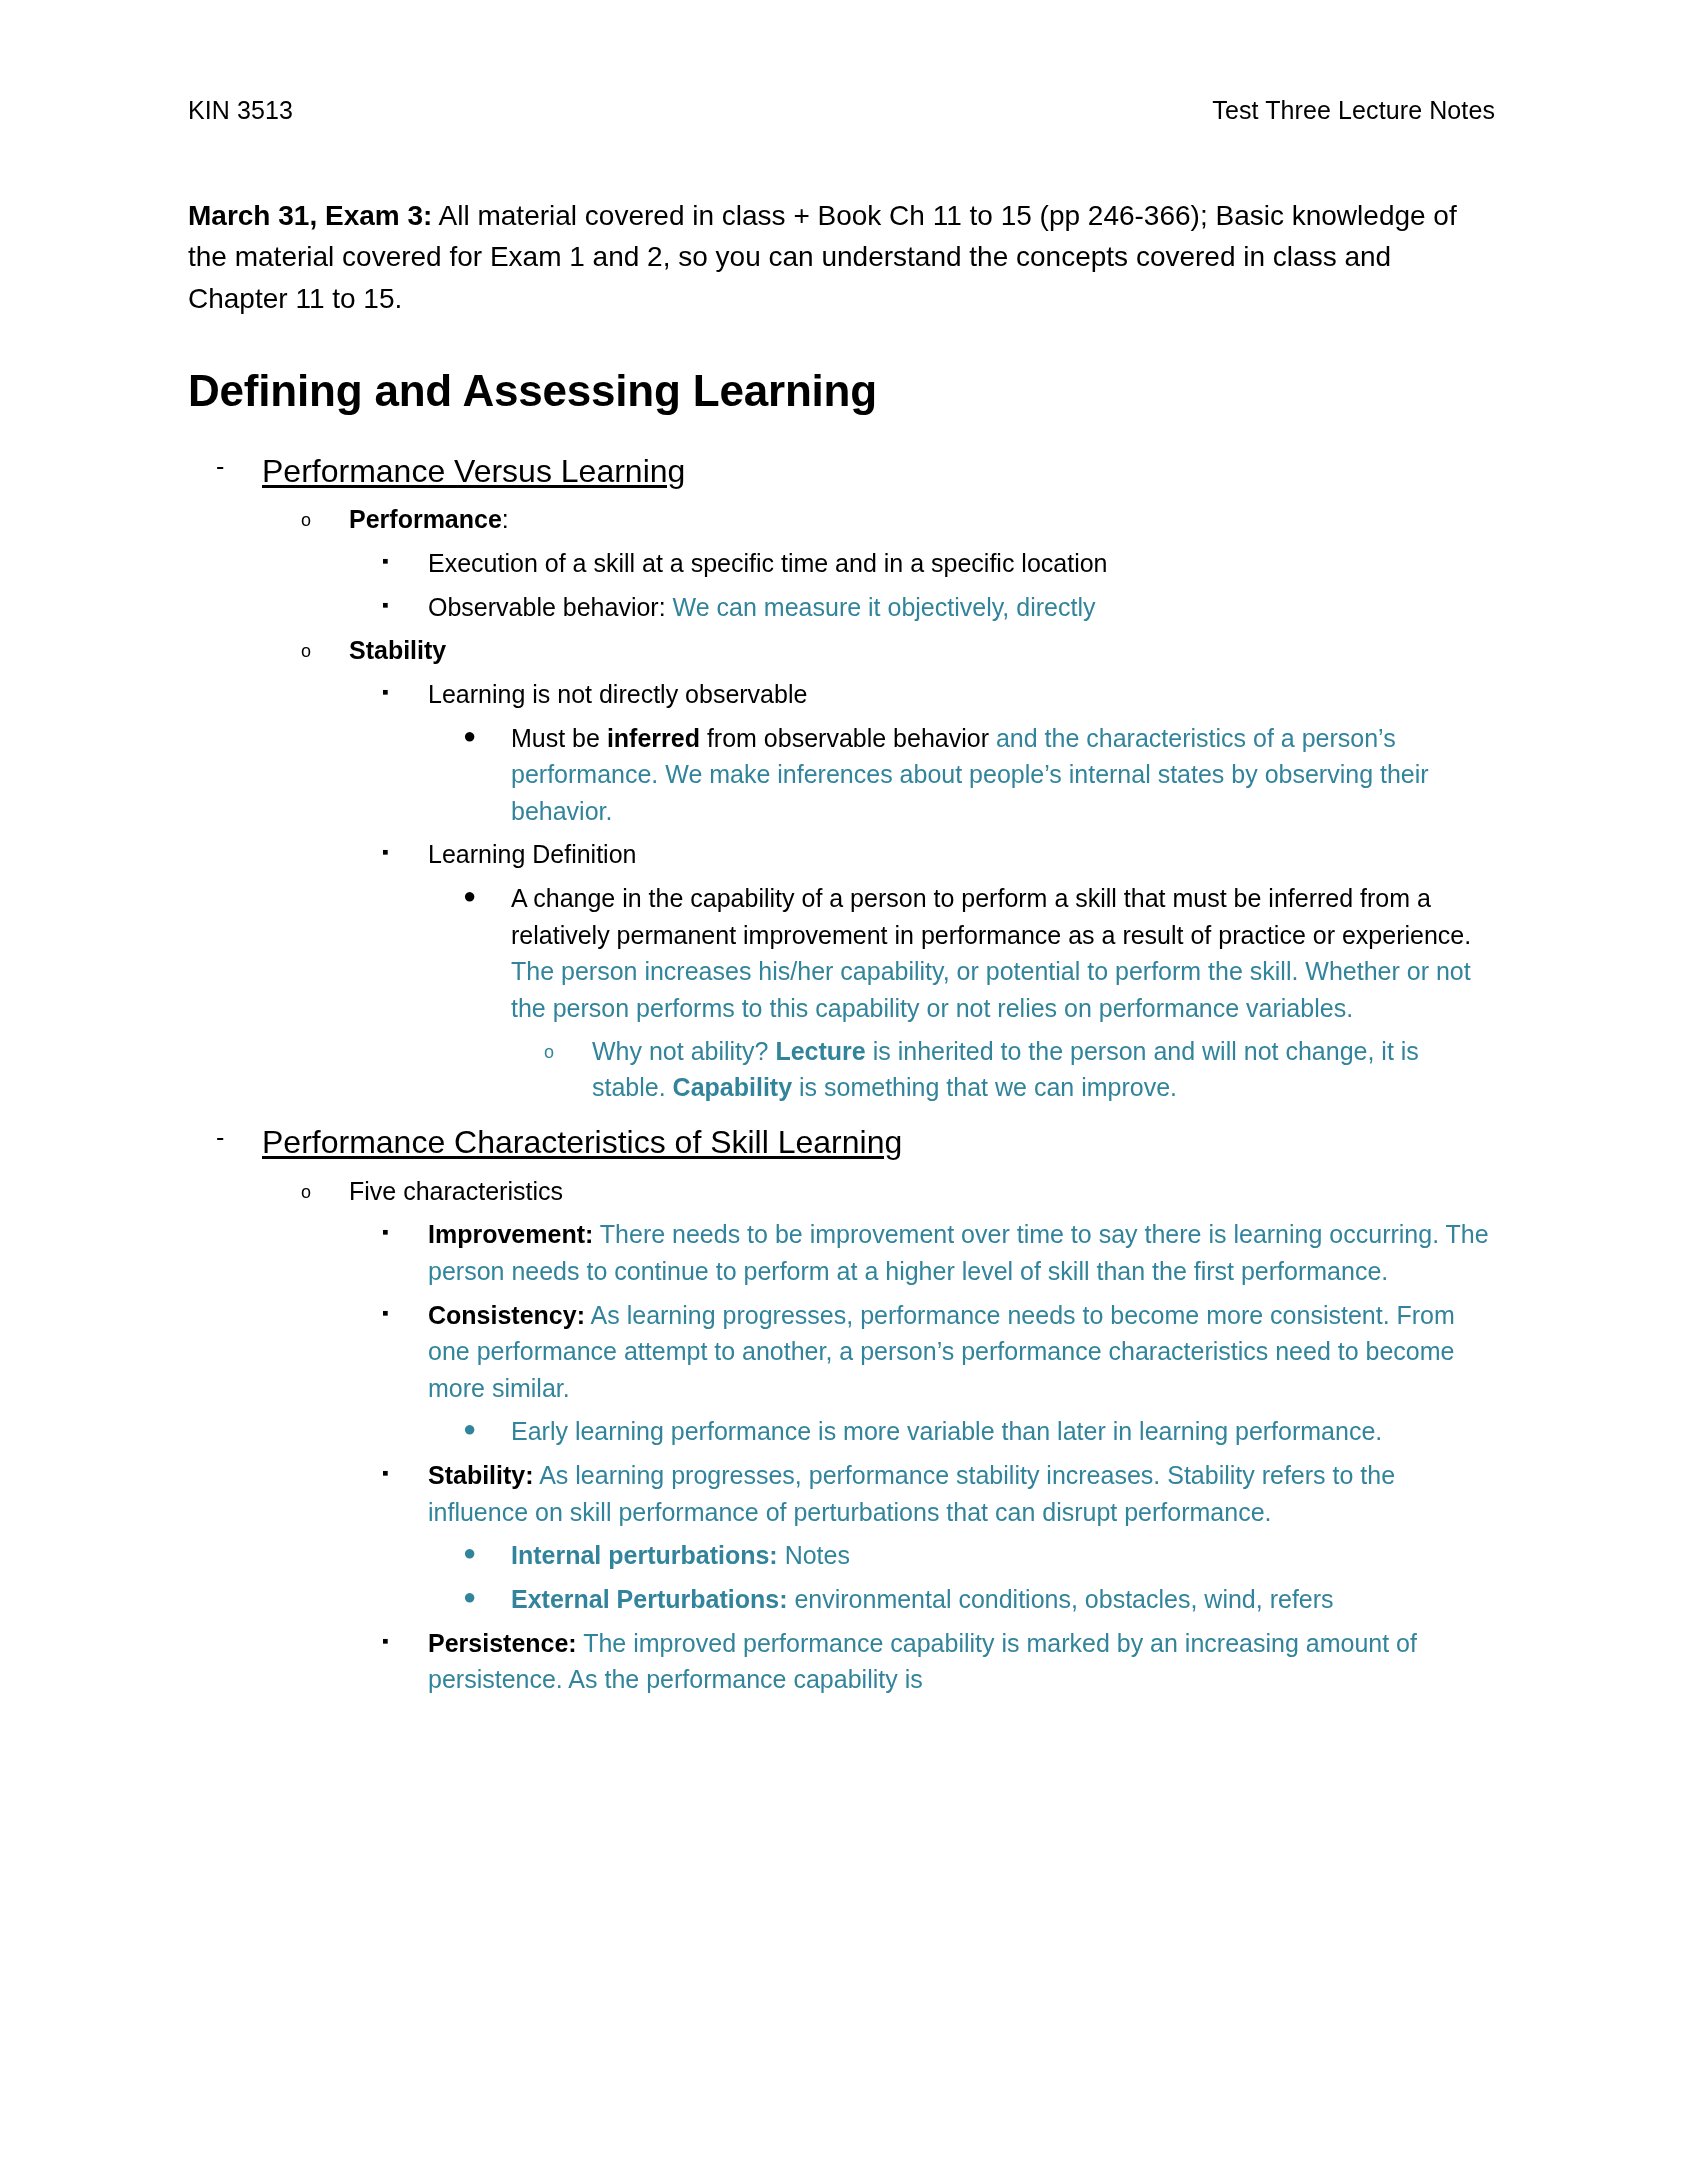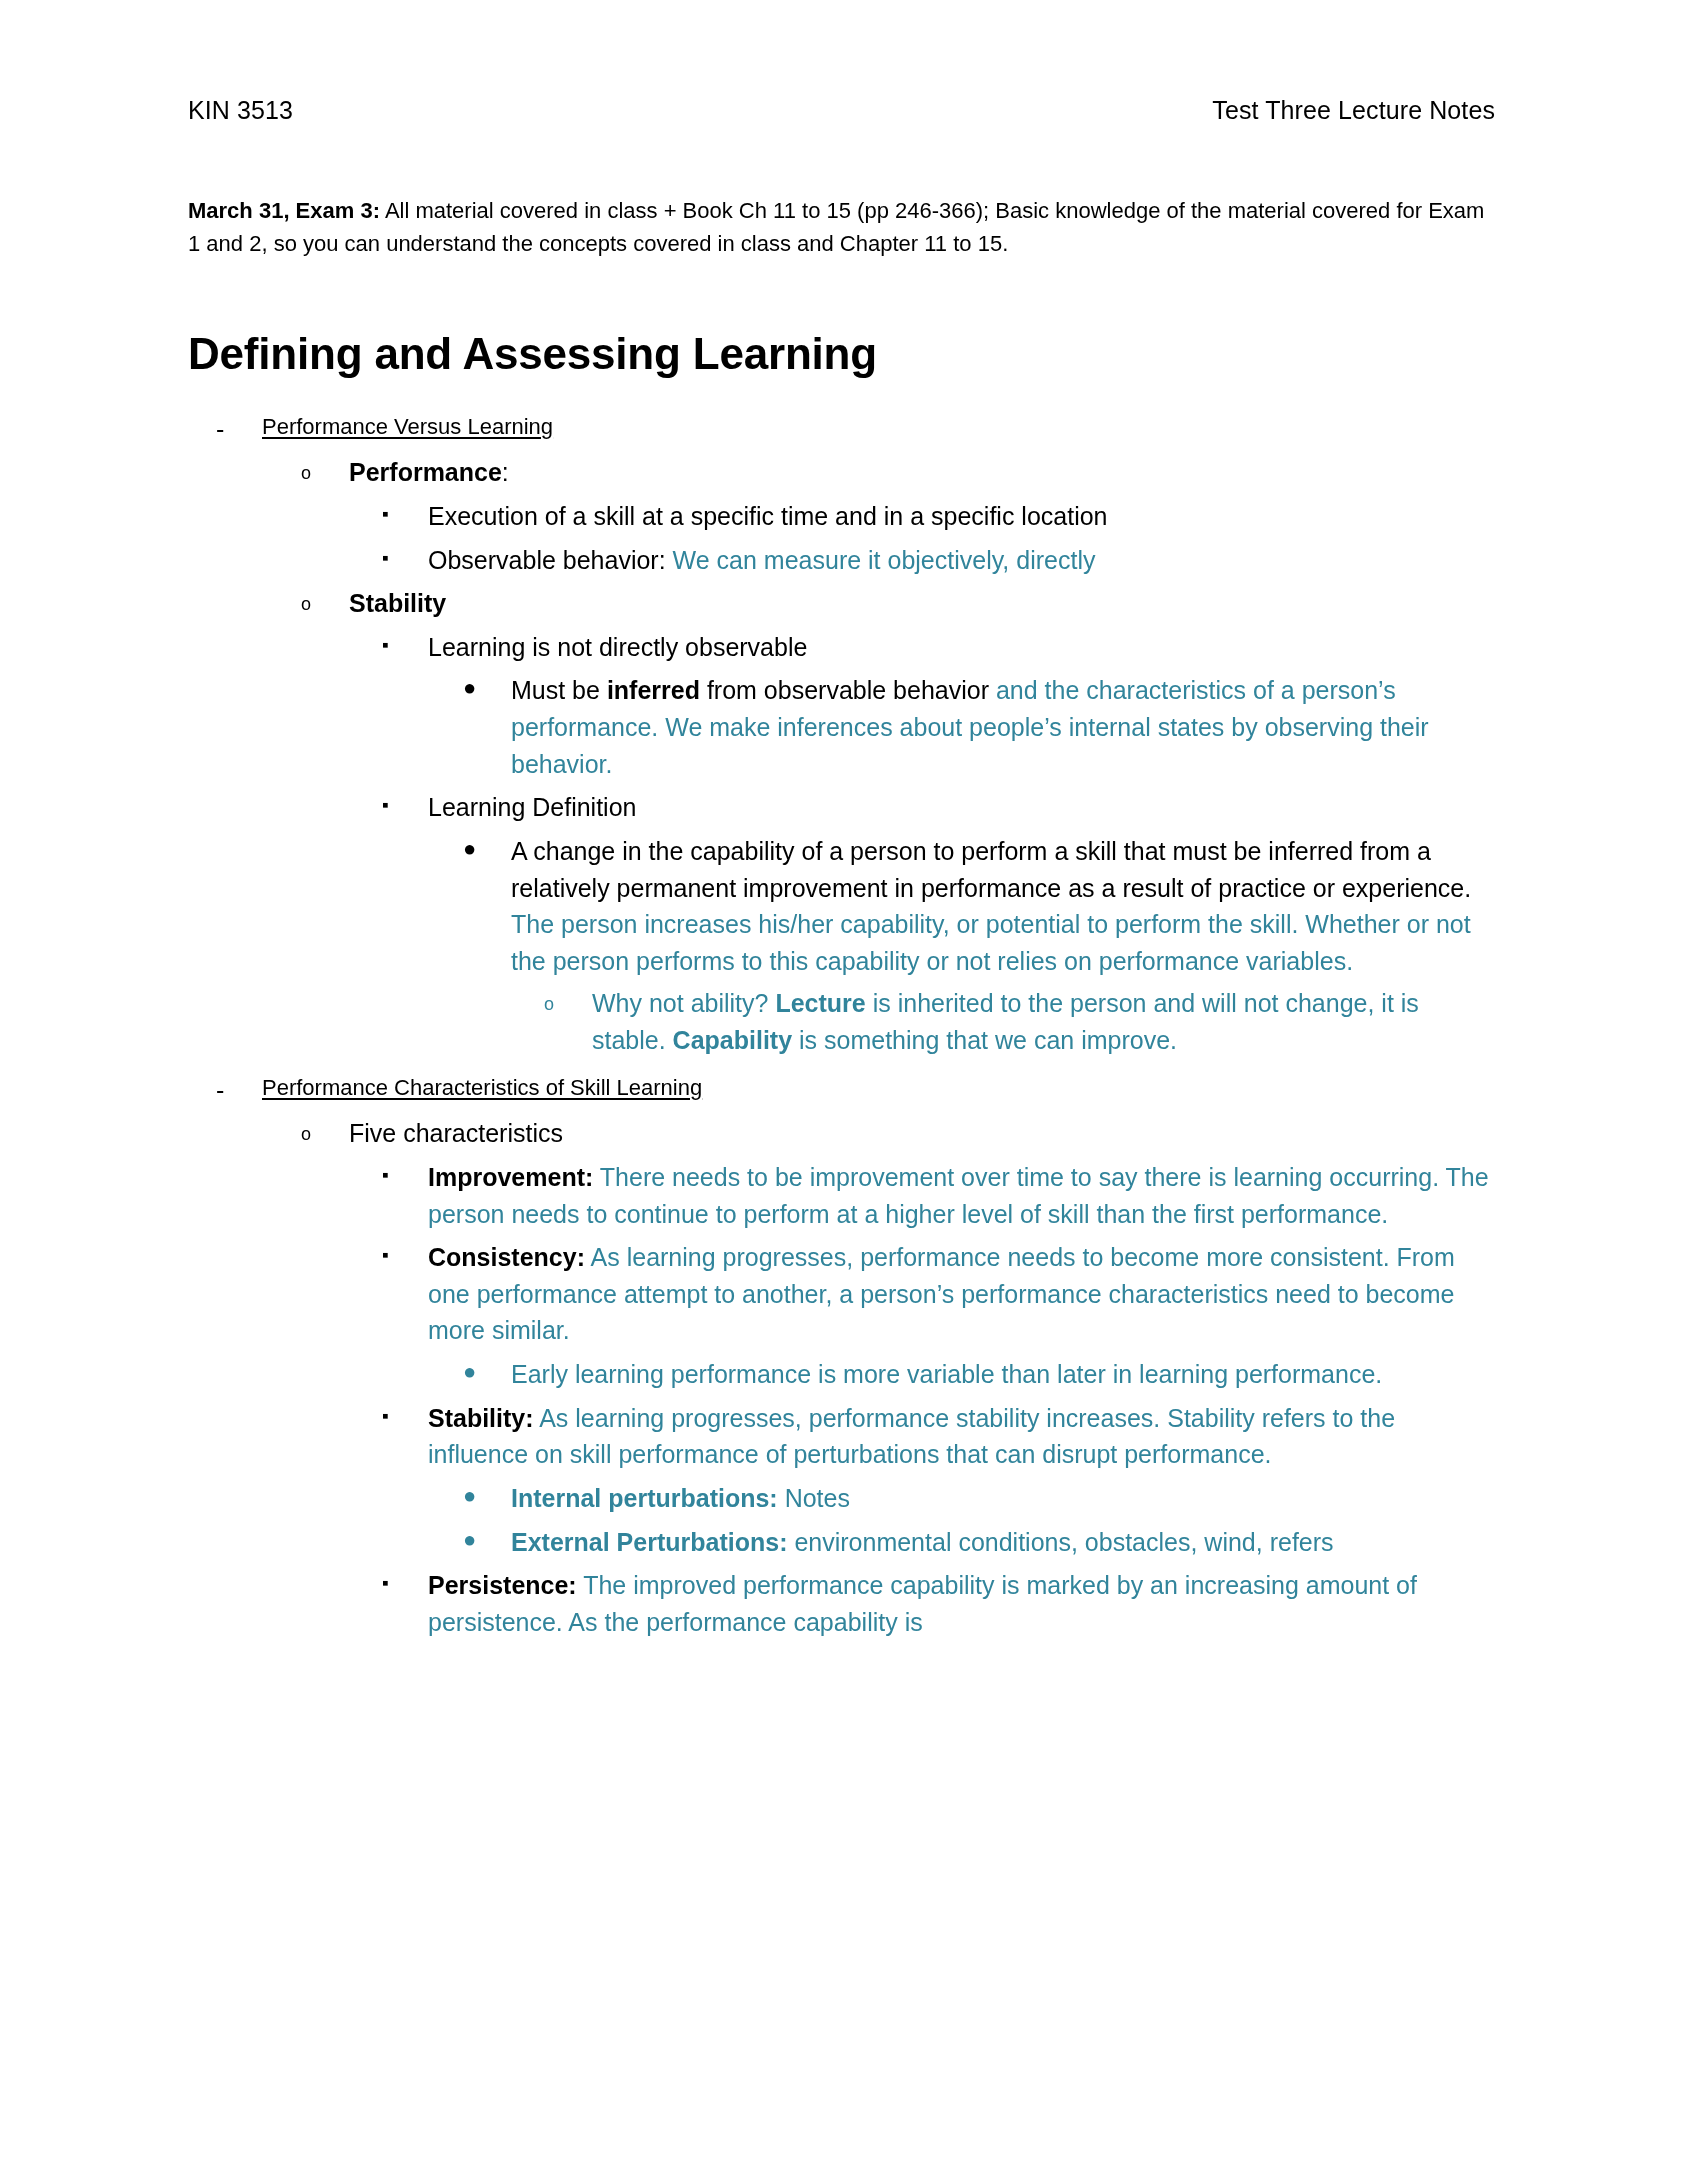--- a/index.html
+++ b/index.html
@@ -37,23 +37,23 @@
     align-items: baseline;
     font-size: 25px;
     line-height: 1.25;
     margin-bottom: 69px;
   }
   .running-head .rh-left { letter-spacing: 0.1px; }
   .running-head .rh-right { letter-spacing: 0.1px; }
 
   
   .intro {
-    font-size: 22px;
+    font-size: 28px;
     line-height: 1.47;
-    margin-bottom: 68px;
+    margin-bottom: 46px;
   }
   .intro b { font-weight: bold; }
 
   
   .doc-title {
     font-size: 44px;
     font-weight: bold;
     line-height: 1.2;
     margin: 0 0 30px 0;
     letter-spacing: -0.2px;
@@ -76,21 +76,21 @@
   .body-text {
     flex: 1 1 auto;
   }
 
   
   .lvl1 { margin-left: 28px; margin-top: 13px; }
   .lvl1 .marker { width: 46px; font-size: 25px; }
   .lvl1 .body-text {
     text-decoration: underline;
     text-underline-offset: 3px;
-    font-size: 22px;
+    font-size: 32px;
   }
 
   
   .lvl2 { margin-left: 113px; margin-top: 7px; }
   .lvl2 .marker { width: 48px; font-size: 18px; position: relative; top: 6px; }
 
   
   .lvl3 { margin-left: 194px; margin-top: 7px; }
   .lvl3 .marker { width: 46px; font-size: 19px; position: relative; top: 2px; }
 

